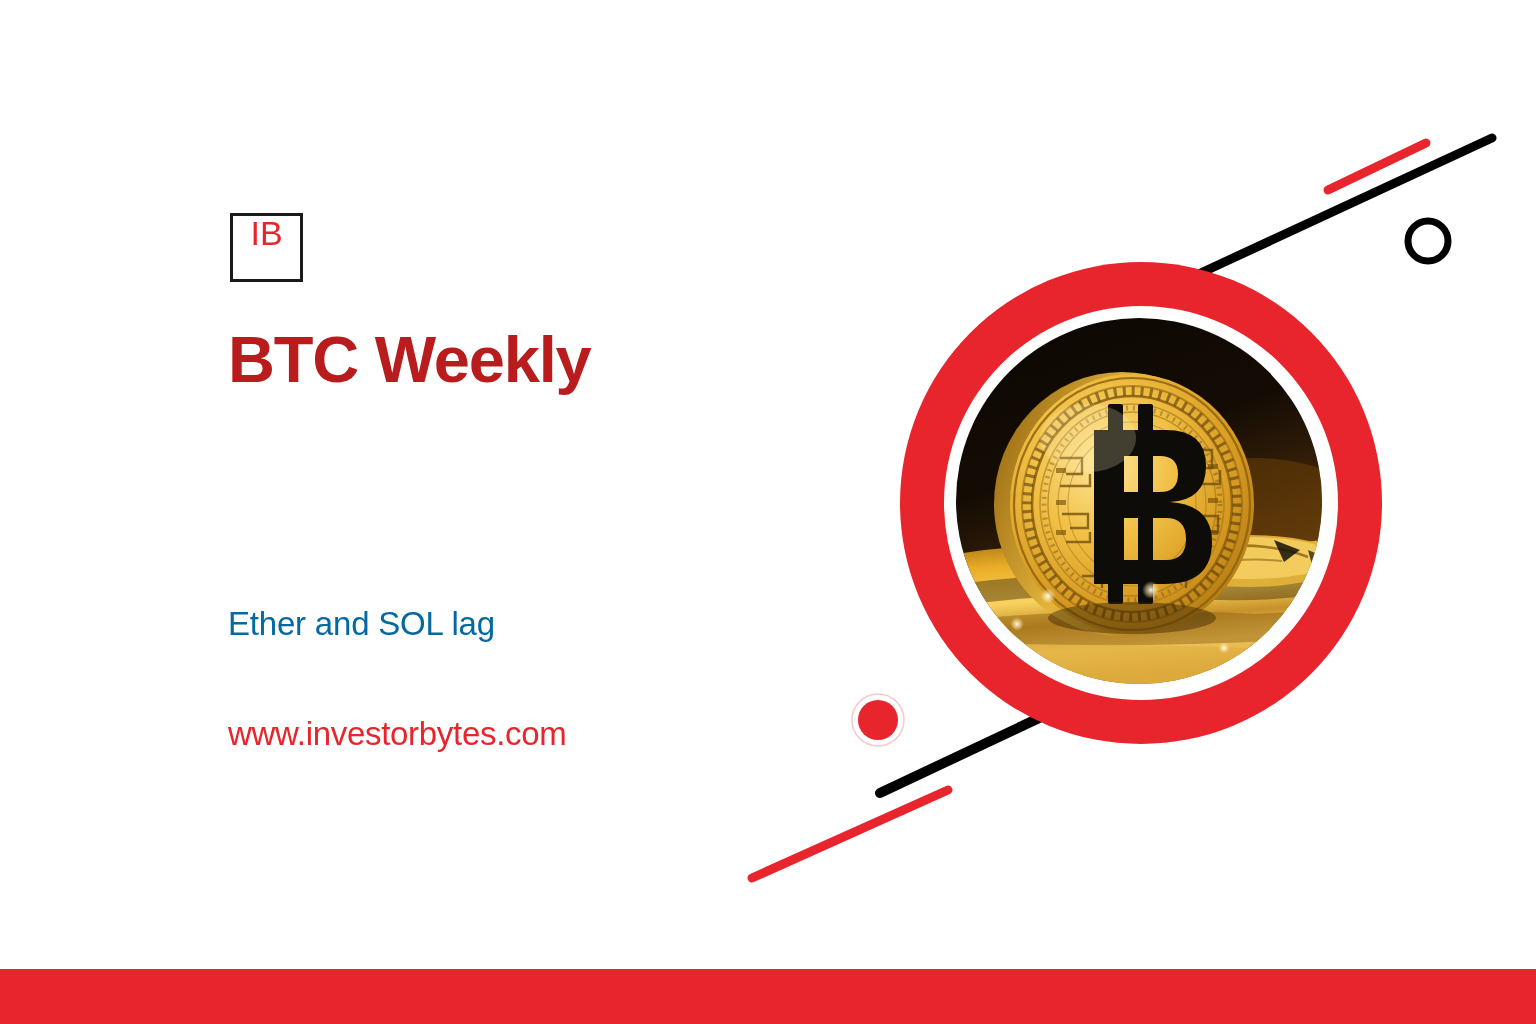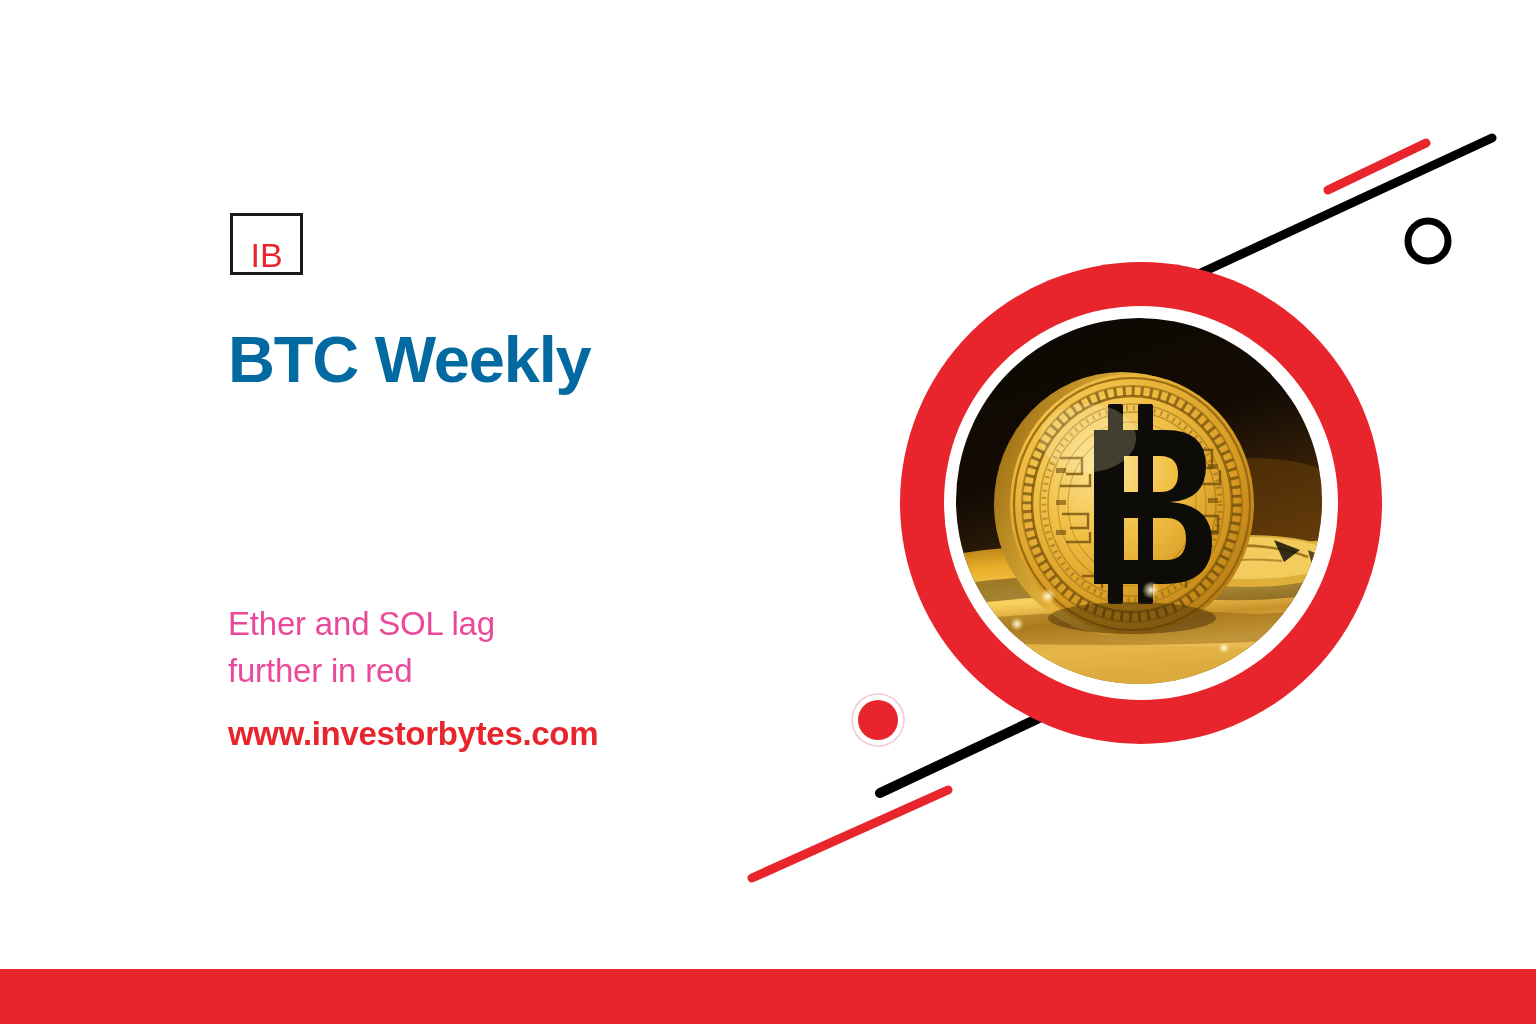--- a/index.html
+++ b/index.html
@@ -15,75 +15,75 @@
     overflow: hidden;
     font-family: "Liberation Sans", sans-serif;
   }
 
   
   .logo-box {
     position: absolute;
     left: 230px;
     top: 213px;
     width: 73px;
-    height: 62px;
+    height: 69px;
     border: 3px solid #1a1a1a;
     box-sizing: border-box;
     display: flex;
-    align-items: flex-end;
+    align-items: flex-start;
     justify-content: center;
   }
   .logo-text {
     color: #E8252C;
     font-size: 34px;
     font-weight: 400;
     letter-spacing: 0px;
     line-height: 1;
     font-family: "Liberation Sans", sans-serif;
   }
 
   
   .headline {
     position: absolute;
     left: 228px;
     top: 310px;
     width: 560px;
   }
   .headline-line {
-    color: #0369a1;
+    color: #b91c1c;
     font-size: 65px;
     font-weight: 700;
     line-height: 99px;
     letter-spacing: -1.2px;
     white-space: nowrap;
     font-family: "Liberation Sans", sans-serif;
   }
 
   
   .subtitle {
     position: absolute;
     left: 228px;
     top: 600px;
     width: 520px;
-    color: #ec4899;
+    color: #0369a1;
     font-size: 33px;
     font-weight: 400;
     line-height: 47px;
     letter-spacing: -0.2px;
     font-family: "Liberation Sans", sans-serif;
   }
 
   
   .url {
     position: absolute;
     left: 228px;
     top: 715px;
     color: #E8252C;
     font-size: 33px;
-    font-weight: 700;
+    font-weight: 400;
     letter-spacing: -0.3px;
     font-family: "Liberation Sans", sans-serif;
   }
 
   
   .bottom-bar {
     position: absolute;
     left: 0;
     bottom: 0;
     width: 1536px;
@@ -144,21 +144,20 @@
   <div class="logo-box">
     <span class="logo-text">IB</span>
   </div>
 
   <div class="headline">
     <div class="headline-line">BTC Weekly</div>
   </div>
 
   <div class="subtitle">
     <div>Ether and SOL lag</div>
-    <div>further in red</div>
   </div>
 
   <div class="url">www.investorbytes.com</div>
 
   <div class="graphic">
     <svg width="796" height="790" viewBox="0 0 796 790" xmlns="http://www.w3.org/2000/svg">
 
       <line x1="588" y1="80" x2="686" y2="33" stroke="#E8252C" stroke-width="9" stroke-linecap="round"></line>
 
       <line x1="450" y1="168" x2="752" y2="28" stroke="#000000" stroke-width="9" stroke-linecap="round"></line>

